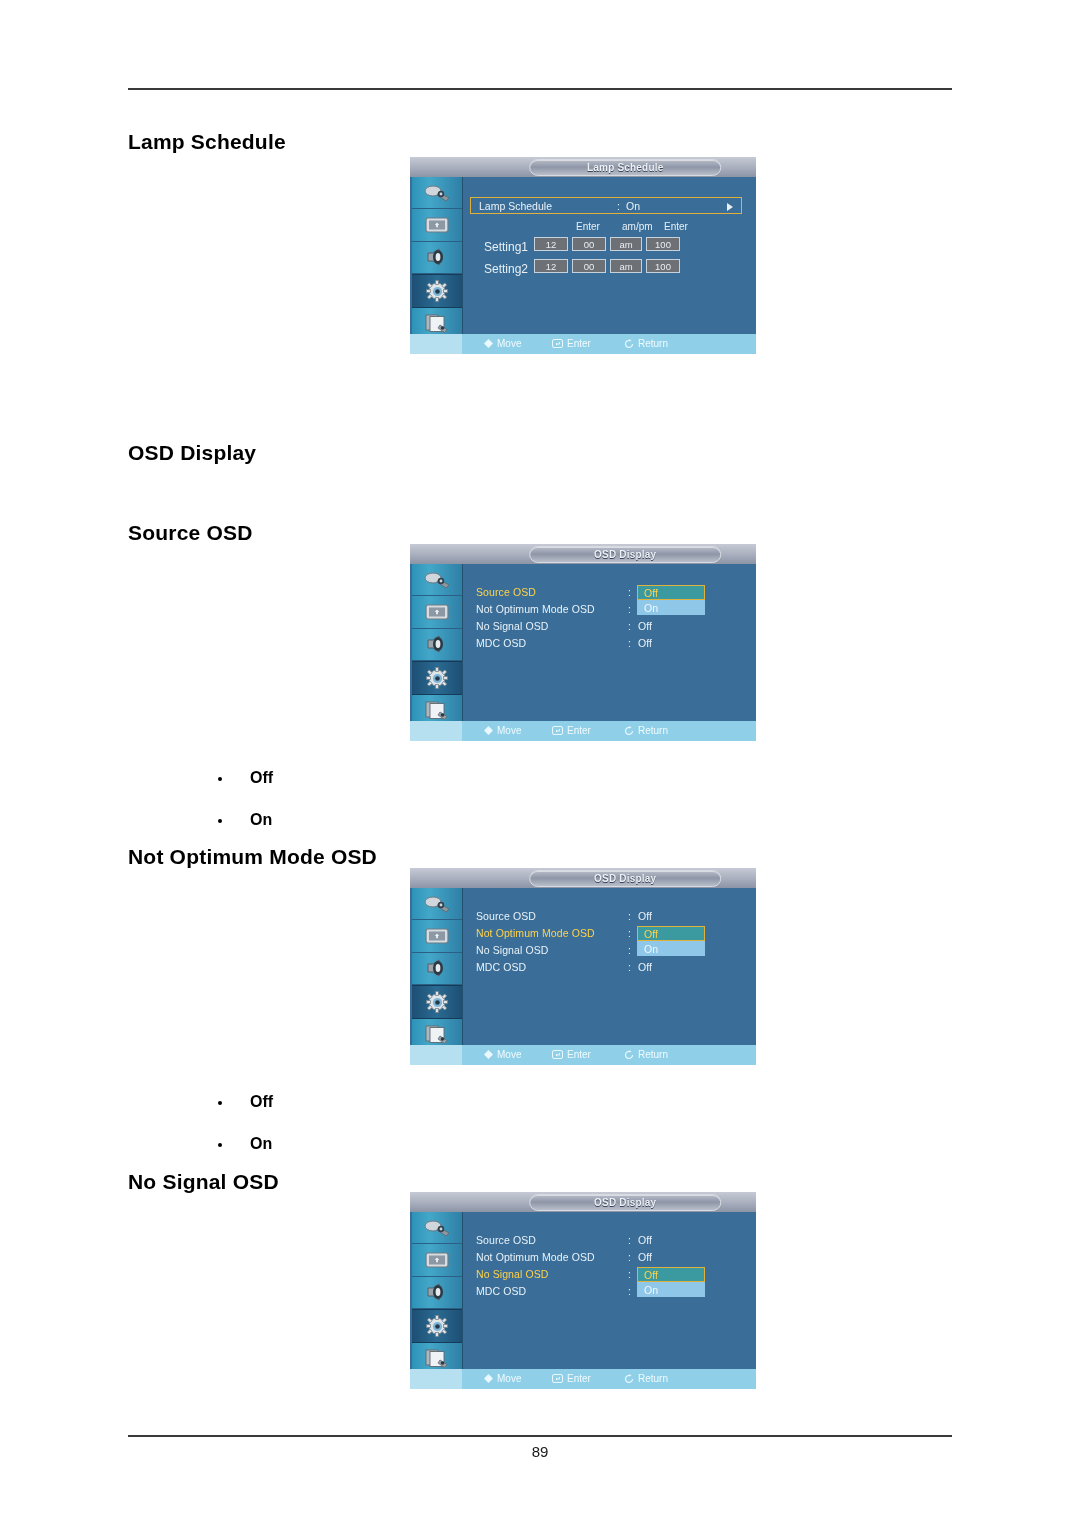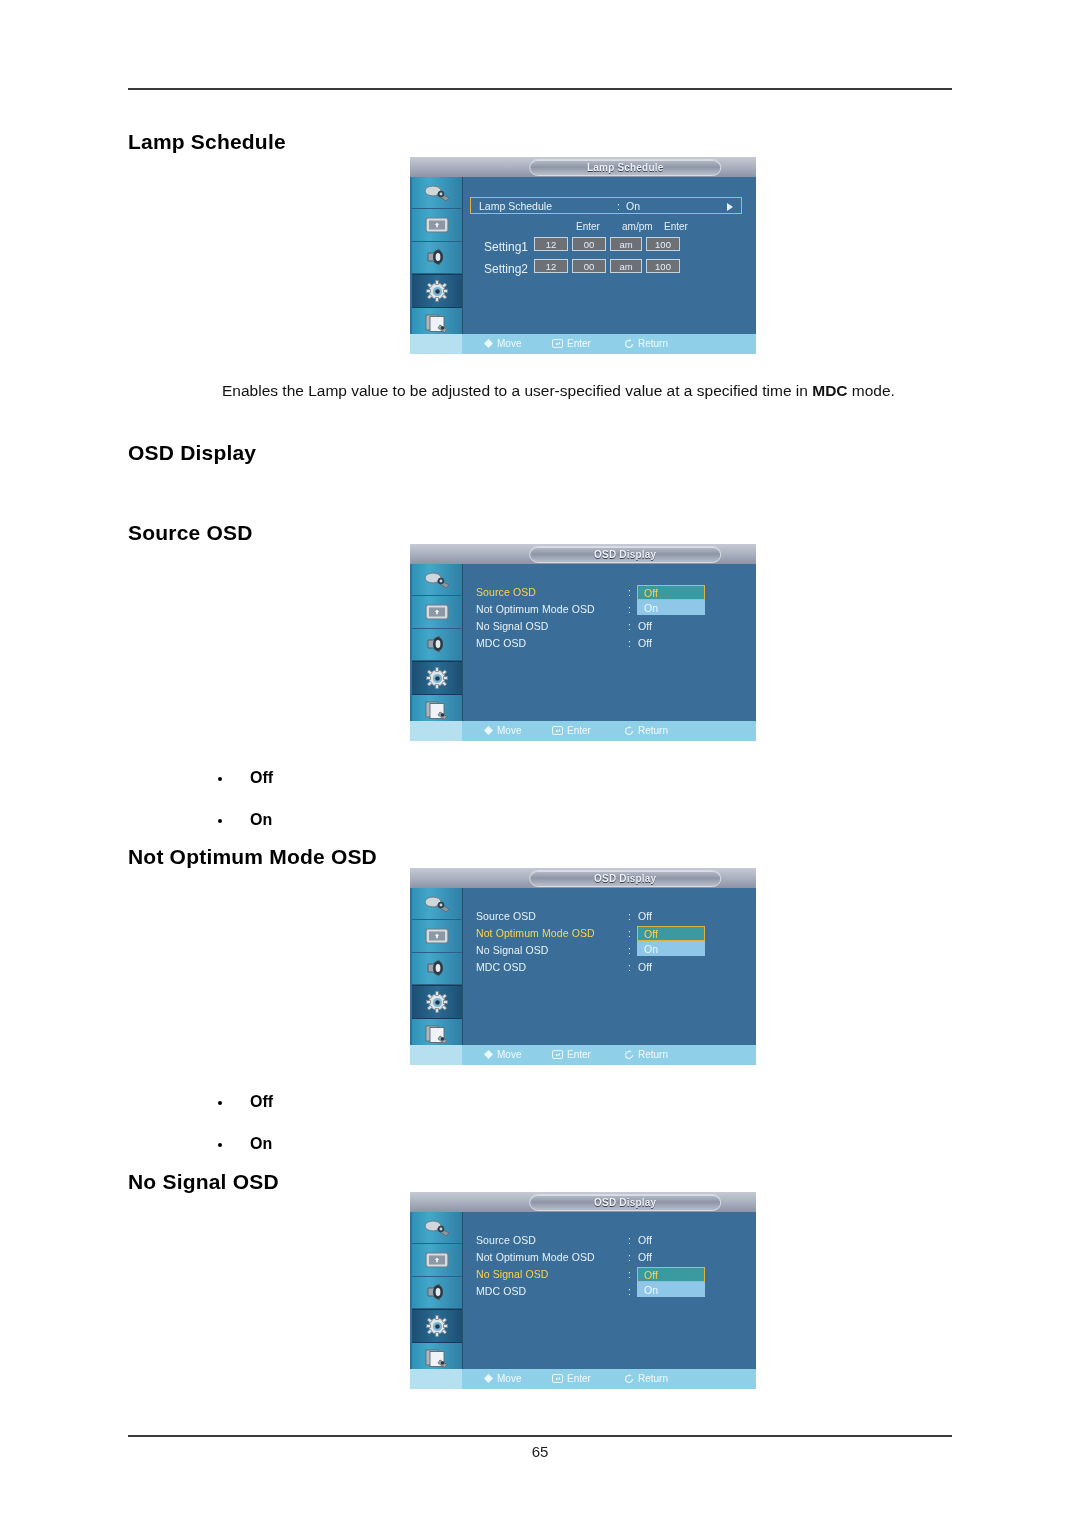--- a/index.html
+++ b/index.html
@@ -449,21 +449,20 @@
           <svg width="10" height="10" viewBox="0 0 10 10">
               <path d="M8.5 5 a3.5 3.5 0 1 1 -2-3.2" fill="none" stroke="#eaf8ff" stroke-width="1.2"></path>
               <polygon points="5.6,0 7.4,1.6 5.2,2.6" fill="#eaf8ff"></polygon>
             </svg>
           <span>Return</span>
         </span>
       </div>
     </div>
   </div>
 
-  <p class="body-text" style="left:222px; top:378px; width:730px;">Enables the Lamp value to be adjusted to a user-specified value at a specified time in <b>MDC</b> mode.</p>
 
   <h2 class="section-title" style="left:128px; top:441px;">OSD Display</h2>
 
 
   <h2 class="section-title" style="left:128px; top:521px;">Source OSD</h2>
 
   <div class="osd" style="left:410px; top:544px;">
     <div class="osd-topstrip">
       <div class="osd-title-pill">
         <div class="osd-title-text">OSD Display</div>
@@ -831,15 +830,15 @@
               <path d="M8.5 5 a3.5 3.5 0 1 1 -2-3.2" fill="none" stroke="#eaf8ff" stroke-width="1.2"></path>
               <polygon points="5.6,0 7.4,1.6 5.2,2.6" fill="#eaf8ff"></polygon>
             </svg>
           <span>Return</span>
         </span>
       </div>
     </div>
   </div>
 
   <div class="footer-rule"></div>
-  <div class="page-number">65</div>
+  <div class="page-number">89</div>
 
 </div>
 
 </body></html>

